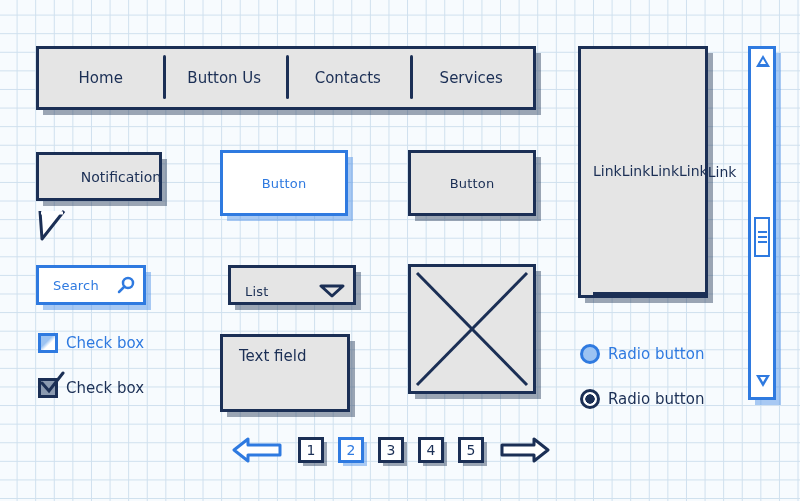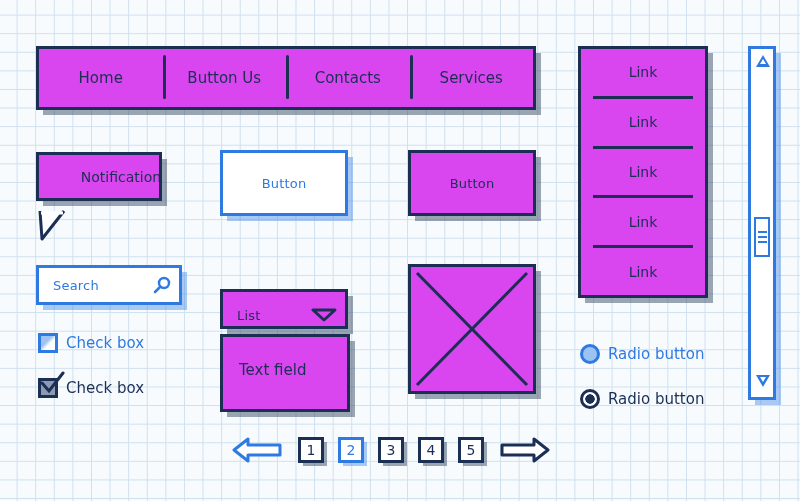--- a/index.html
+++ b/index.html
@@ -8,55 +8,55 @@
     background-color:#f7fbfe;
     background-image:
       linear-gradient(to right, #cfe0ee 1px, transparent 1px),
       linear-gradient(to bottom, #cfe0ee 1px, transparent 1px);
     background-size:18.6px 18.6px;
     background-position:-2px -4px;
     font-family:"DejaVu Sans", sans-serif;
     color:#1b2f55;
   }
   .abs{position:absolute;box-sizing:border-box;}
-  .dark{border:3px solid #1b2f55;background:#d946ef;box-shadow:6px 6px 0 -1px rgba(40,60,90,0.45);}
+  .dark{border:3px solid #1b2f55;background:#e5e5e5;box-shadow:6px 6px 0 -1px rgba(40,60,90,0.45);}
   .blue{border:3px solid #2f7ae0;background:#fff;box-shadow:6px 6px 0 -1px rgba(70,140,230,0.45);color:#2f7ae0;}
   .lbl{font-size:13px;letter-spacing:0.2px;}
   .center{display:flex;align-items:center;justify-content:center;}
 
   
   .nav{left:36px;top:46px;width:500px;height:64px;display:flex;}
   .nav-item{flex:1;display:flex;align-items:center;justify-content:center;font-size:15px;position:relative;cursor:pointer;}
   .nav-item + .nav-item::before{content:"";position:absolute;left:0;top:6px;bottom:8px;width:3px;background:#1b2f55;border-radius:2px;}
 
   
-  .links{left:578px;top:46px;width:130px;height:252px;display:flex;flex-direction:column;padding:0 12px;}
+  .links{left:578px;top:46px;width:130px;height:252px;display:flex;flex-direction:row;padding:0 12px;}
   .link{flex:1;display:flex;align-items:center;justify-content:center;font-size:14px;cursor:pointer;border-bottom:3px solid #1b2f55;}
   .link:last-child{border-bottom:none;}
 
   
   .scroll{left:748px;top:46px;width:28px;height:354px;}
   .scroll .up,.scroll .down{position:absolute;left:5px;width:0;height:0;}
   .scroll .up{top:6px;border-left:7px solid transparent;border-right:7px solid transparent;border-bottom:12px solid #2f7ae0;}
   .scroll .up::after{content:"";position:absolute;left:-3px;top:4px;border-left:3px solid transparent;border-right:3px solid transparent;border-bottom:5px solid #fff;}
   .scroll .down{bottom:10px;border-left:7px solid transparent;border-right:7px solid transparent;border-top:12px solid #2f7ae0;}
   .scroll .down::after{content:"";position:absolute;left:-3px;top:-10px;border-left:3px solid transparent;border-right:3px solid transparent;border-top:5px solid #fff;}
   .thumb{position:absolute;left:3px;top:168px;width:16px;height:40px;border:2px solid #2f7ae0;box-sizing:border-box;display:flex;flex-direction:column;align-items:center;justify-content:center;gap:3px;}
   .thumb i{display:block;width:9px;height:2px;background:#2f7ae0;}
 
   
   .notif{left:36px;top:152px;width:126px;height:49px;font-size:14px;padding-left:44px;}
   .tail-svg{position:absolute;left:38px;top:209px;}
 
   .btn1{left:220px;top:150px;width:128px;height:66px;cursor:pointer;}
   .btn2{left:408px;top:150px;width:128px;height:66px;cursor:pointer;}
 
-  .search{left:36px;top:265px;width:146px;height:40px;justify-content:space-between;padding:0 8px 0 14px;}
-  .list{left:220px;top:265px;width:128px;height:40px;justify-content:space-between;padding:12px 8px 0 14px;cursor:pointer;margin-top:24px;}
-  .textfield{left:220px;top:334px;width:130px;height:78px;padding:24px 16px;font-size:15px;align-items:flex-start;justify-content:flex-start;}
+  .search{left:36px;top:265px;width:110px;height:40px;justify-content:space-between;padding:0 8px 0 14px;}
+  .list{left:228px;top:265px;width:128px;height:40px;justify-content:space-between;padding:12px 8px 0 14px;cursor:pointer;}
+  .textfield{left:220px;top:334px;width:130px;height:78px;padding:10px 16px;font-size:15px;align-items:flex-start;justify-content:flex-start;}
   .image{left:408px;top:264px;width:128px;height:130px;}
   .cbox{width:20px;height:20px;box-sizing:border-box;position:relative;}
   .row{position:absolute;display:flex;align-items:center;gap:8px;font-size:15px;cursor:pointer;}
   .radio{width:20px;height:20px;border-radius:50%;box-sizing:border-box;}
 
   .pager{left:232px;top:436px;display:flex;align-items:center;gap:14px;}
   .page{width:26px;height:26px;box-sizing:border-box;display:flex;align-items:center;justify-content:center;font-size:14px;cursor:pointer;background:#fff;}
 </style>
 </head>
 <body>

